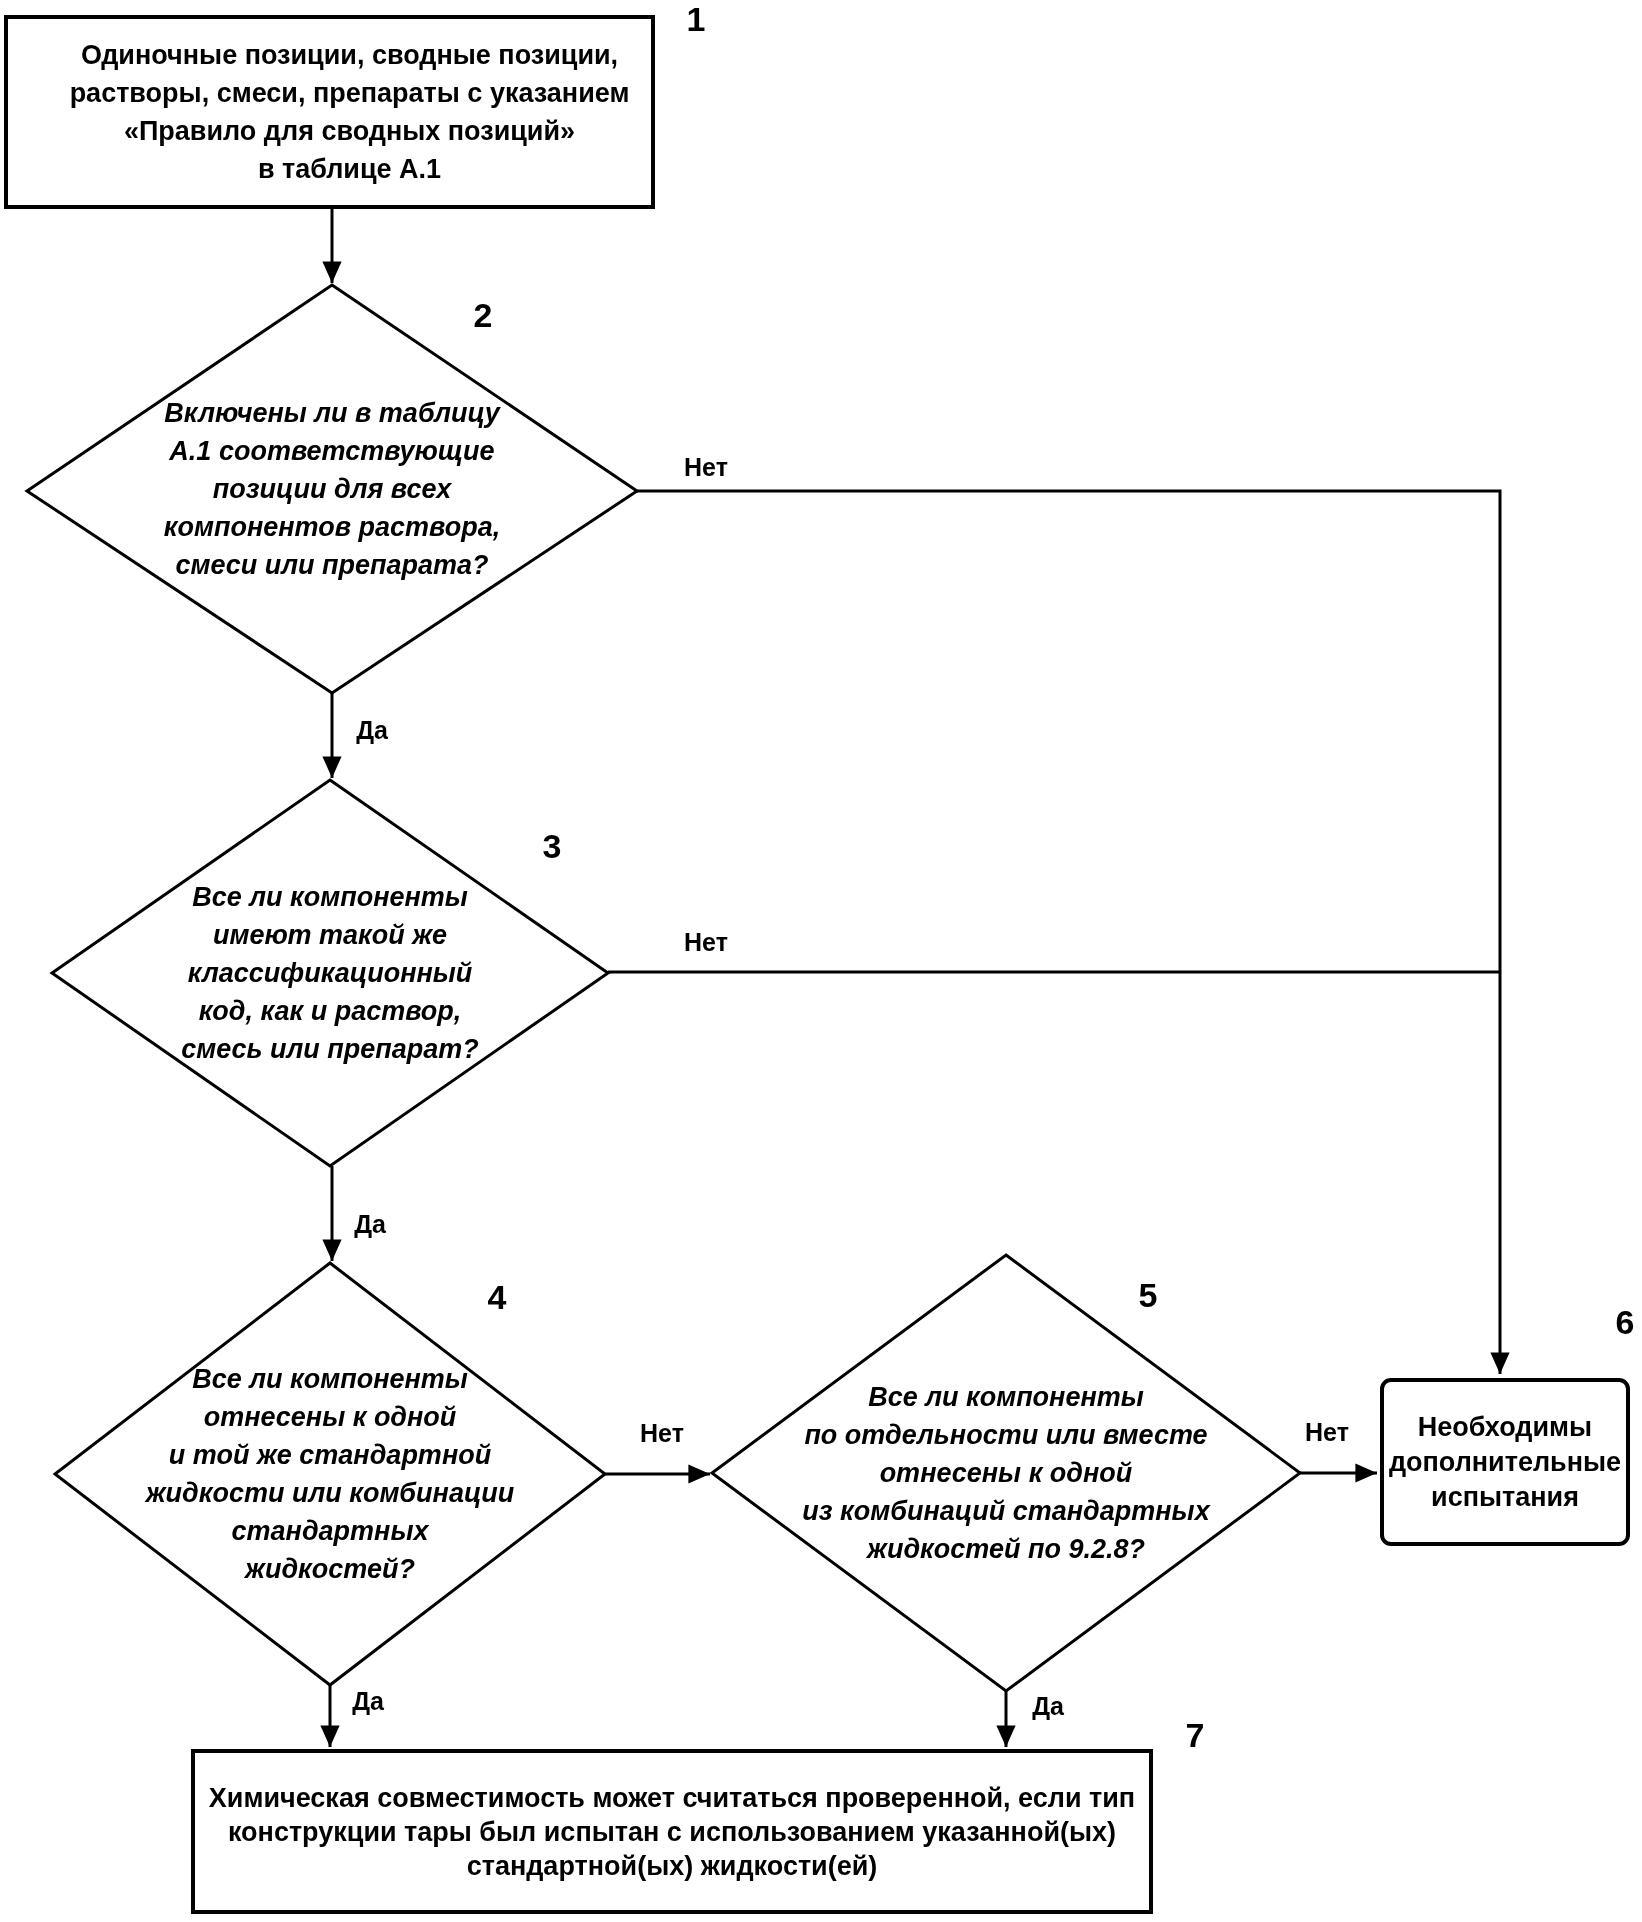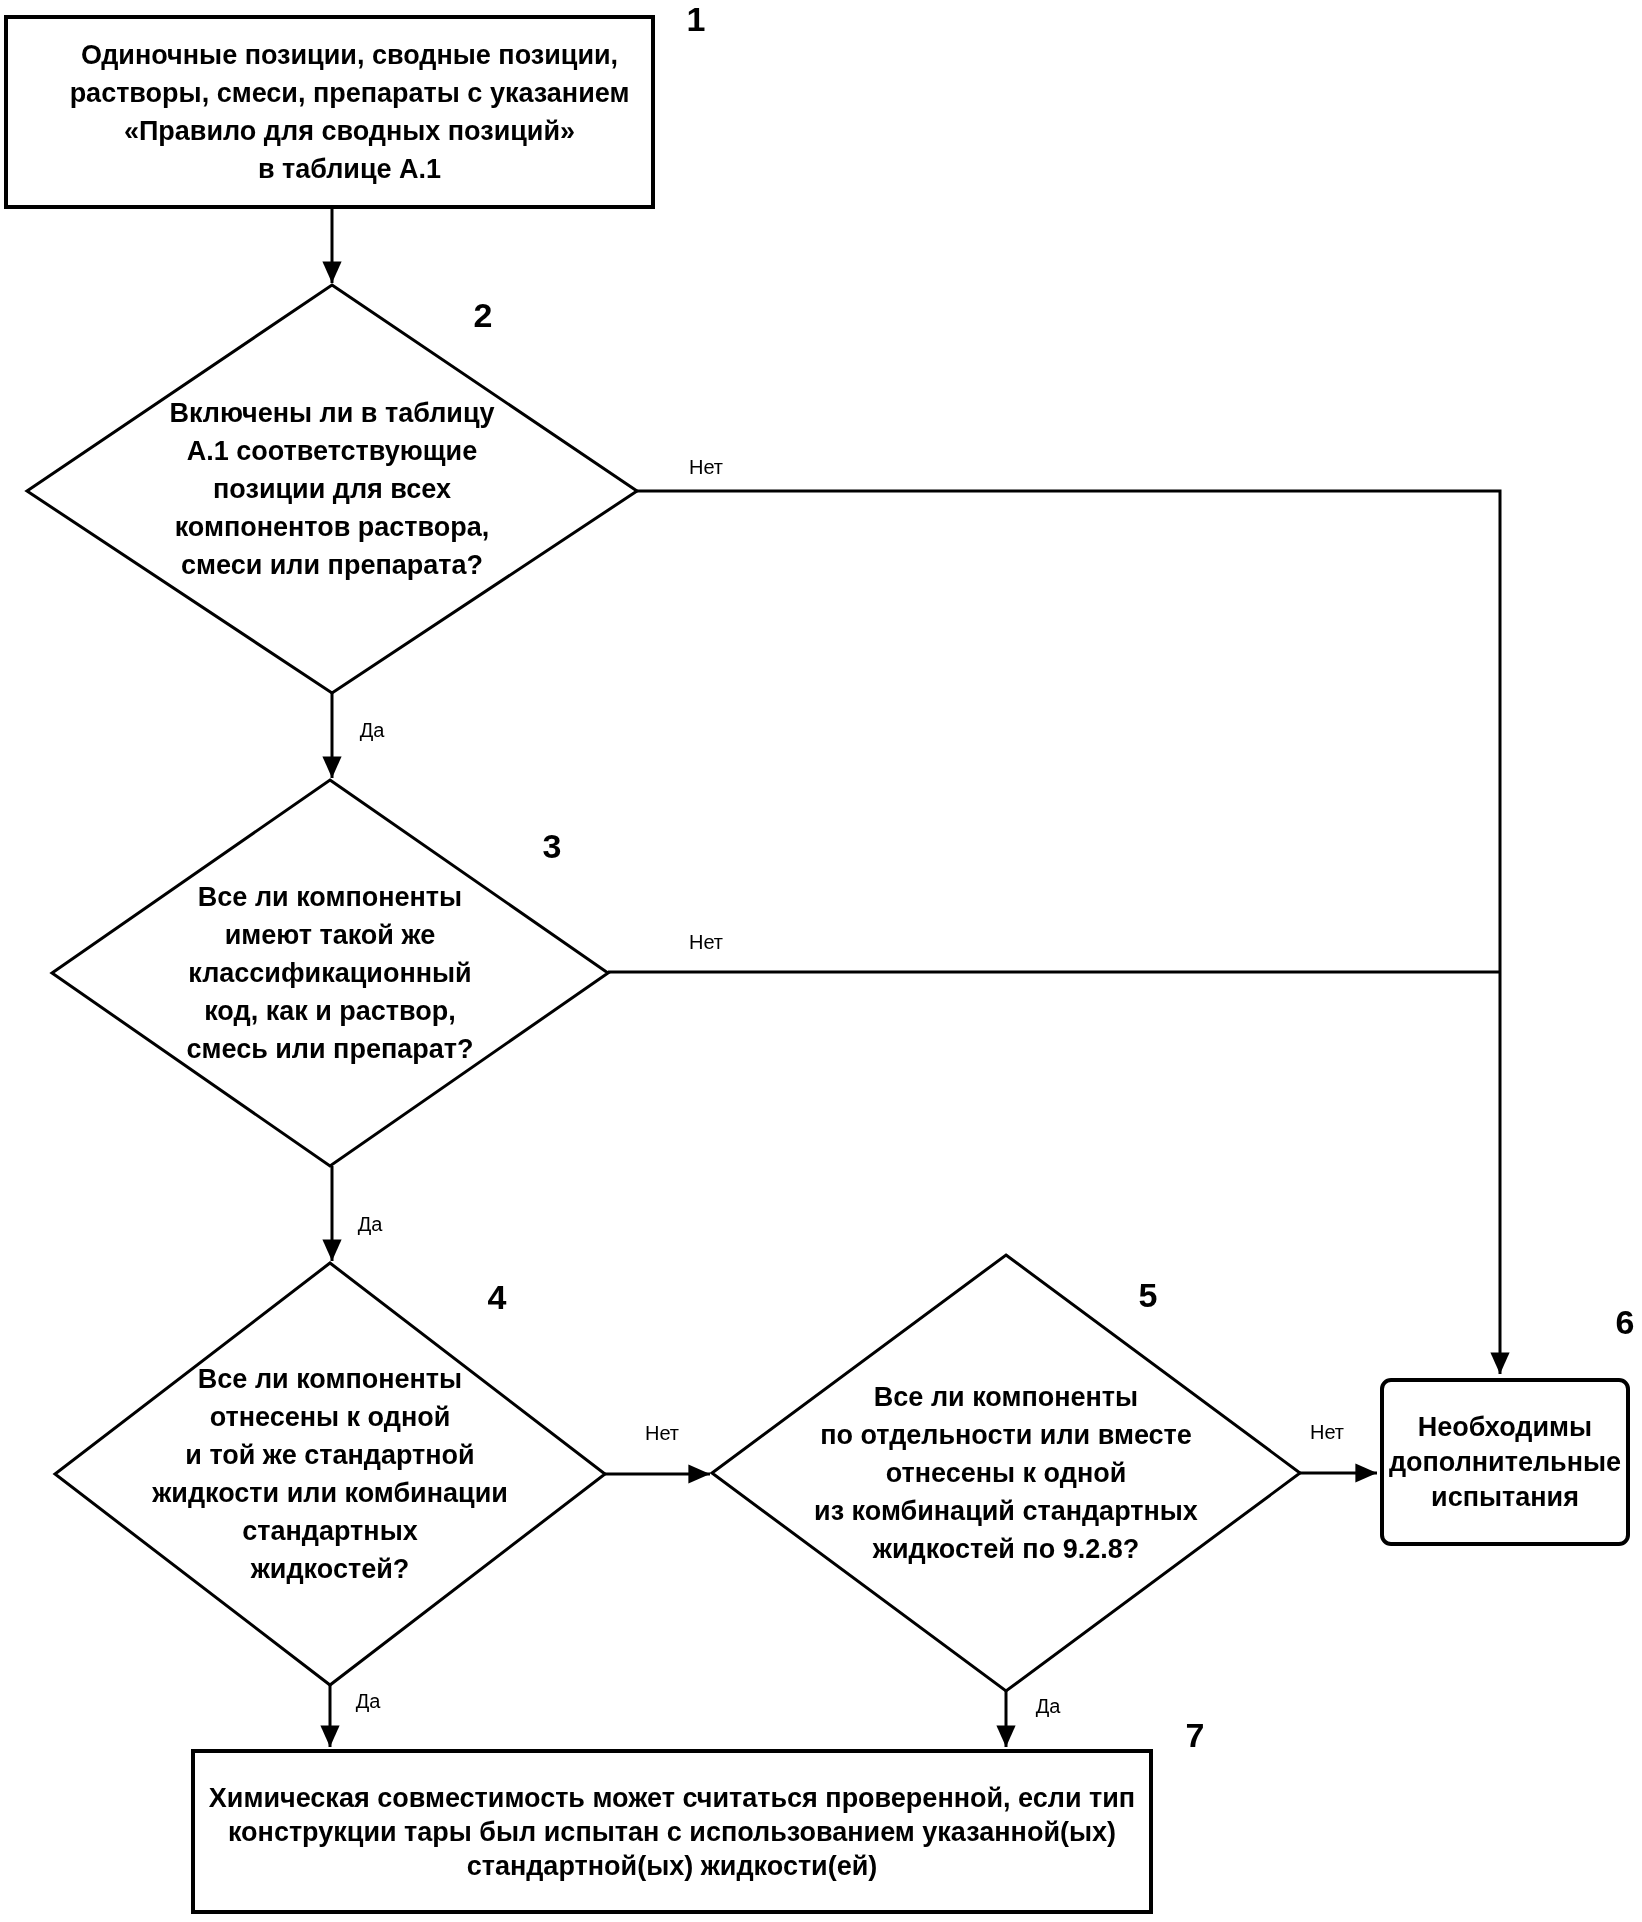--- a/index.html
+++ b/index.html
@@ -32,28 +32,29 @@
     font-weight: 700;
     font-size: 27px;
     line-height: 38px;
   }
   .dtxt {
     position: absolute;
     display: flex;
     align-items: center;
     justify-content: center;
     text-align: center;
+    font-style: italic;
   }
   .box6 .txt { line-height: 35px; }
   .box7 .txt { line-height: 34px; }
   .lbl {
     position: absolute;
     transform: translate(-50%, -50%);
-    font-weight: 400;
-    font-size: 20px;
+    font-weight: 700;
+    font-size: 25px;
     white-space: nowrap;
   }
   .num {
     position: absolute;
     transform: translate(-50%, -50%);
     font-weight: 700;
     font-size: 34px;
     white-space: nowrap;
   }
 </style>

